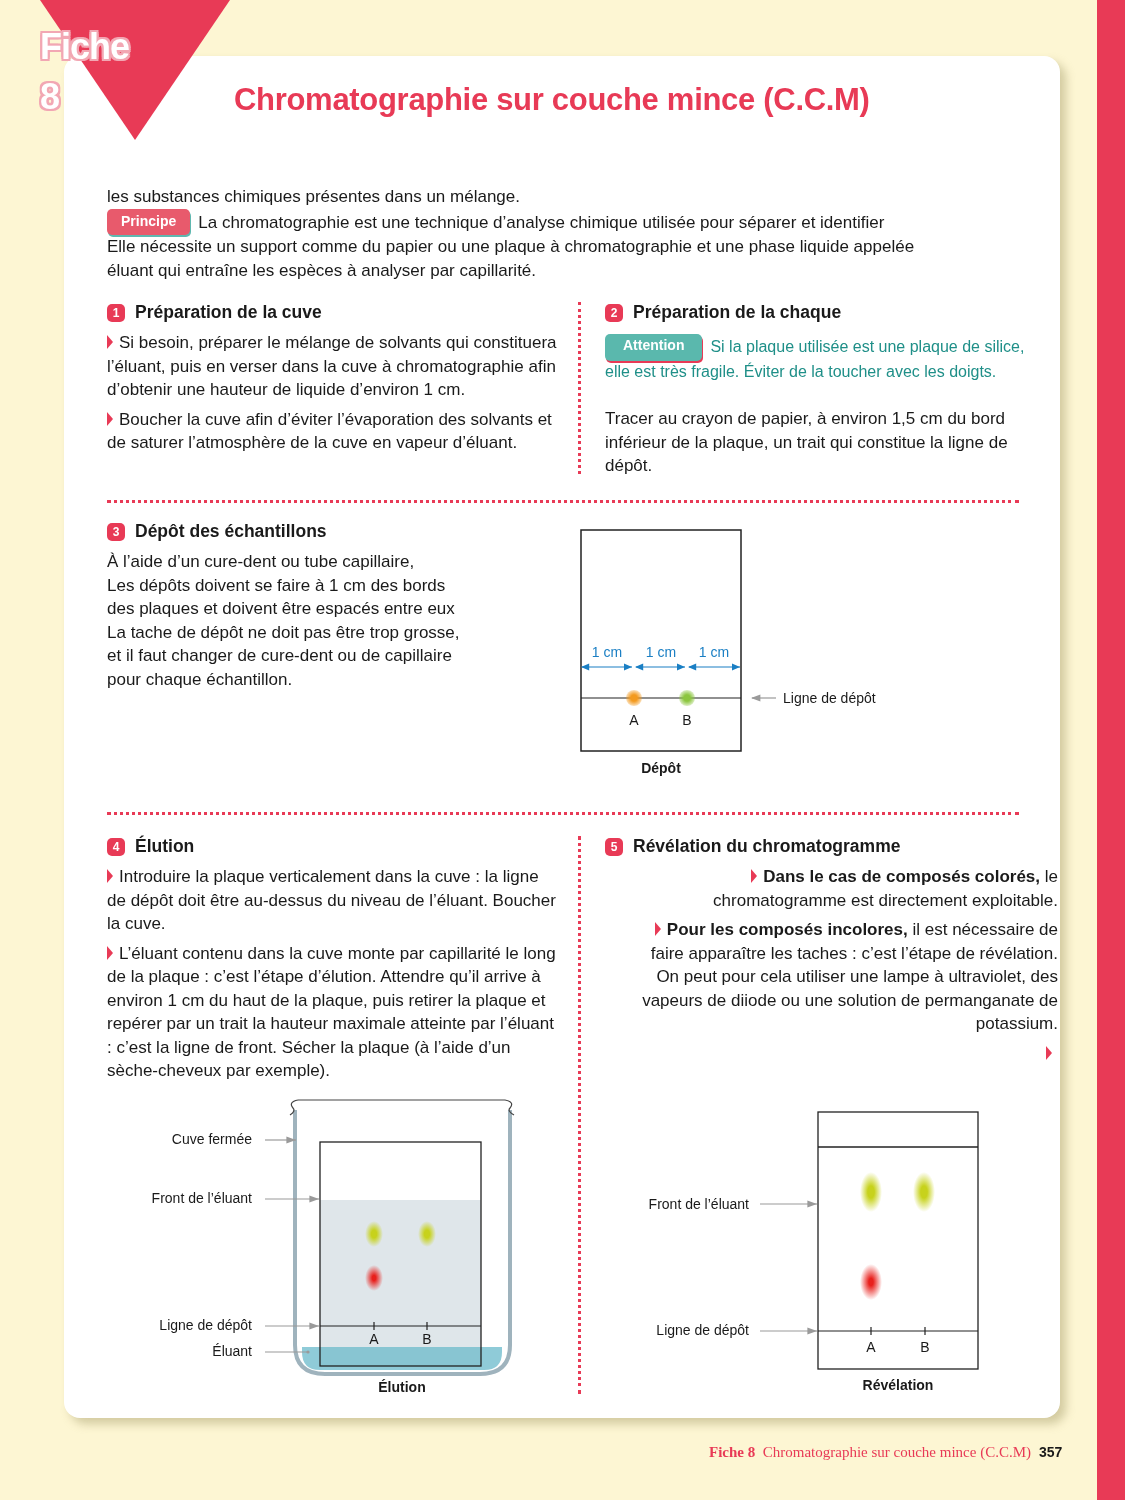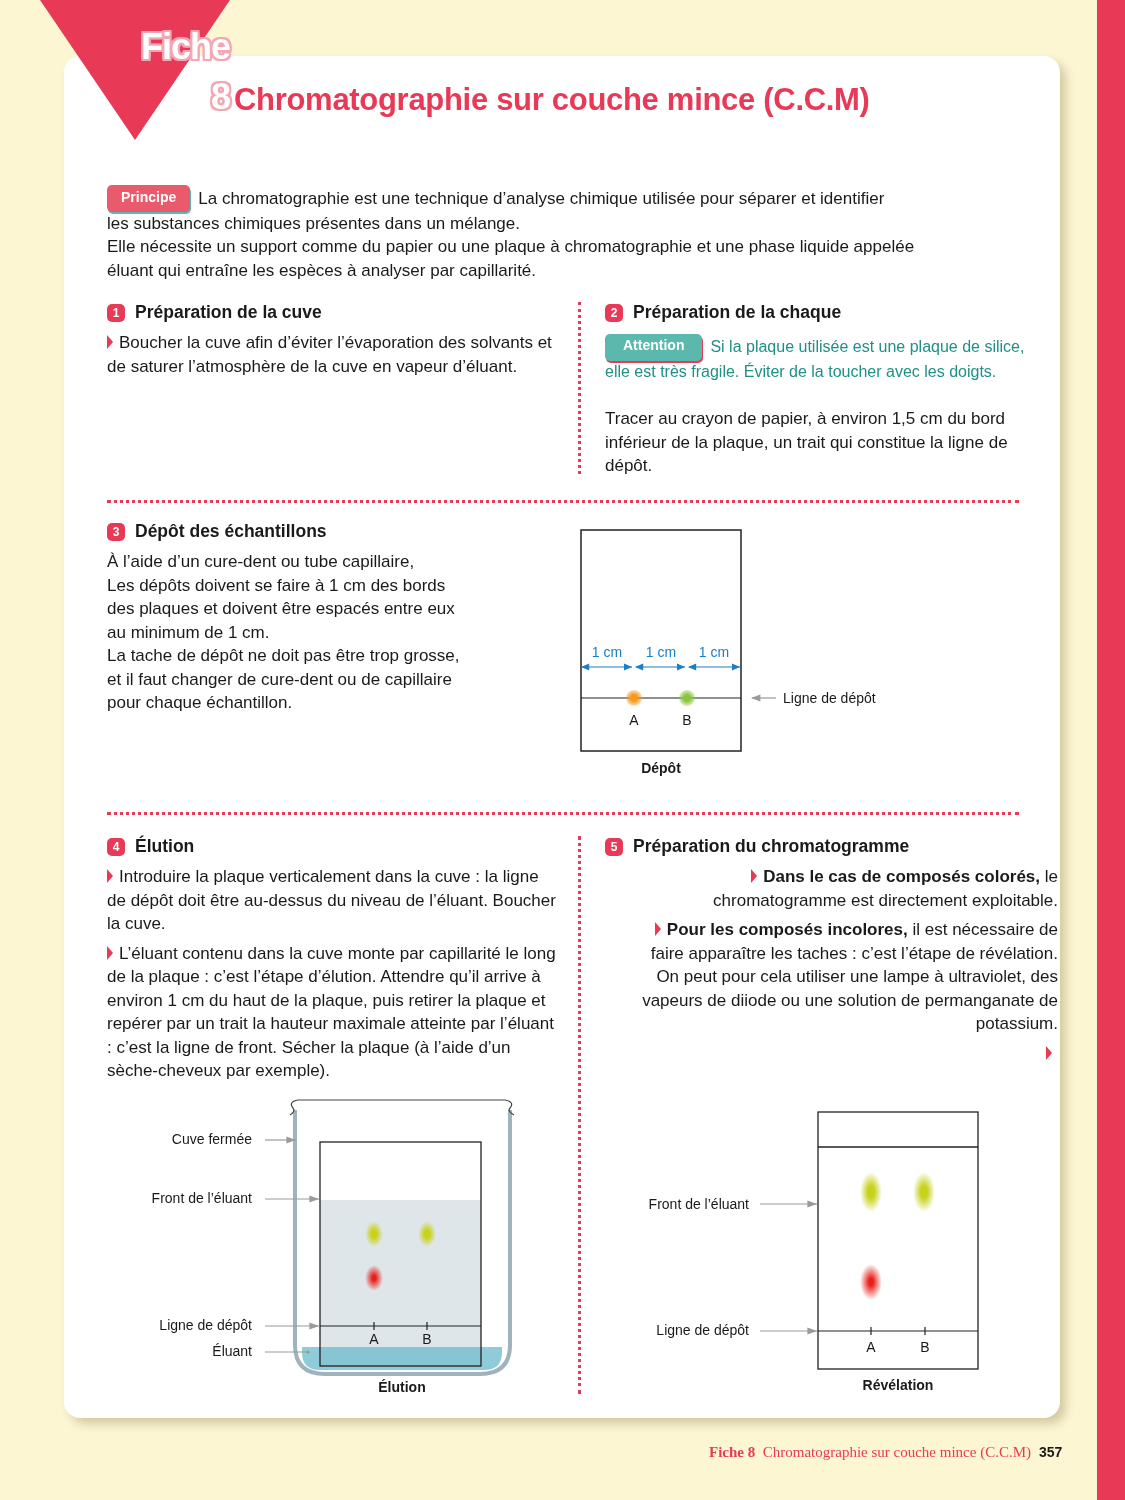--- a/index.html
+++ b/index.html
@@ -1,21 +1,21 @@
 <!DOCTYPE html>
 <html><head>
 <meta charset="utf-8">
 <style>
   html,body{margin:0;padding:0;}
   body{width:1125px;height:1500px;position:relative;background:#fdf6d3;font-family:"Liberation Sans",sans-serif;color:#1a1a1a;overflow:hidden;}
   .right-band{position:absolute;left:1097px;top:0;width:28px;height:1500px;background:#e83a56;}
   .card{position:absolute;left:64px;top:56px;width:996px;height:1362px;background:#fff;border-radius:16px;box-shadow:6px 6px 10px rgba(160,150,100,0.45);}
   .fiche-badge{position:absolute;left:40px;top:0;width:190px;height:140px;}
   .fiche-badge svg{position:absolute;left:0;top:0;}
-  .fiche-word{position:absolute;left:0;width:190px;text-align:right;font-weight:bold;color:#fff;font-size:36px;letter-spacing:-1px;
+  .fiche-word{position:absolute;left:0;width:190px;text-align:left;font-weight:bold;color:#fff;font-size:36px;letter-spacing:-1px;
      text-shadow:-2px -2px 0 #f2a7b3,2px -2px 0 #f2a7b3,-2px 2px 0 #f2a7b3,2px 2px 0 #f2a7b3,0 2px 0 #f2a7b3,0 -2px 0 #f2a7b3,2px 0 0 #f2a7b3,-2px 0 0 #f2a7b3;}
   .fiche-word.w1{top:26px;}
   .fiche-word.w2{top:76px;}
   .title{position:absolute;left:234px;top:82px;font-size:31px;font-weight:bold;color:#e83a56;letter-spacing:-0.3px;}
   .txt{position:absolute;font-size:17px;line-height:23.5px;color:#1a1a1a;}
   .txt p{margin:0;}
   .tag{display:inline-block;color:#fff;font-size:14px;font-weight:bold;padding:1px 14px 2px;border-radius:5px;vertical-align:2px;margin-right:8px;}
   .tag.principe{background:#e85a6c;box-shadow:1px 2px 0 #5fb8b0;}
   .tag.attention{background:#5ab8ad;box-shadow:1px 2px 0 #e83a56;padding:1px 18px 4px;}
   .sec-head{position:absolute;font-size:17.5px;font-weight:bold;display:flex;align-items:center;}
@@ -44,31 +44,32 @@
   <svg width="190" height="140">
     <polygon points="0,0 190,0 95,140" fill="#e83a56"></polygon>
   </svg>
   <div class="fiche-word w1">Fiche</div>
   <div class="fiche-word w2">8</div>
 </div>
 
 <div class="title">Chromatographie sur couche mince (C.C.M)</div>
 
 <div class="txt" style="left:107px;top:185px;width:900px;">
+  <p>les substances chimiques présentes dans un mélange.</p>
   <p><span class="tag principe">Principe</span><span>La chromatographie est une technique d’analyse chimique utilisée pour séparer et identifier</span></p>
-  <p>les substances chimiques présentes dans un mélange.</p>
   <p>Elle nécessite un support comme du papier ou une plaque à chromatographie et une phase liquide appelée</p>
   <p>éluant qui entraîne les espèces à analyser par capillarité.</p>
 </div>
 
 <div class="sec-head" style="left:107px;top:302px;">
   <span class="num">1</span>
   <span>Préparation de la cuve</span>
 </div>
 <div class="txt" style="left:107px;top:331px;width:450px;">
+  <p class="para"><span class="bullet"></span><span>Si besoin, préparer le mélange de solvants qui constituera l’éluant, puis en verser dans la cuve à chromatographie afin d’obtenir une hauteur de liquide d’environ 1 cm.</span></p>
   <p class="para"><span class="bullet"></span><span>Boucher la cuve afin d’éviter l’évaporation des solvants et de saturer l’atmosphère de la cuve en vapeur d’éluant.</span></p>
 </div>
 
 <div class="vdots" style="left:578px;top:302px;height:172px;"></div>
 
 <div class="sec-head" style="left:605px;top:302px;">
   <span class="num">2</span>
   <span>Préparation de la chaque</span>
 </div>
 <div class="txt" style="left:605px;top:334px;width:420px;font-size:16px;line-height:21.5px;">
@@ -81,21 +82,20 @@
 <div class="hdots" style="left:107px;top:500px;width:912px;"></div>
 
 <div class="sec-head" style="left:107px;top:521px;">
   <span class="num">3</span>
   <span>Dépôt des échantillons</span>
 </div>
 <div class="txt" style="left:107px;top:550px;width:400px;">
   <p>À l’aide d’un cure-dent ou tube capillaire,</p>
   <p>Les dépôts doivent se faire à 1 cm des bords</p>
   <p>des plaques et doivent être espacés entre eux</p>
-  <p>au minimum de 1 cm.</p>
   <p>La tache de dépôt ne doit pas être trop grosse,</p>
   <p>et il faut changer de cure-dent ou de capillaire</p>
   <p>pour chaque échantillon.</p>
 </div>
 
 <svg class="diagram" style="left:570px;top:520px;" width="340" height="265">
   <defs>
     <marker id="arB" markerWidth="8" markerHeight="8" refX="7" refY="4" orient="auto">
         <path d="M0,1 L7,4 L0,7 z" fill="#1a7fc4"></path>
       </marker>
@@ -139,21 +139,21 @@
 </div>
 <div class="txt" style="left:107px;top:865px;width:455px;">
   <p class="para"><span class="bullet"></span><span>Introduire la plaque verticalement dans la cuve : la ligne de dépôt doit être au-dessus du niveau de l’éluant. Boucher la cuve.</span></p>
   <p class="para"><span class="bullet"></span><span>L’éluant contenu dans la cuve monte par capillarité le long de la plaque : c’est l’étape d’élution. Attendre qu’il arrive à environ 1 cm du haut de la plaque, puis retirer la plaque et repérer par un trait la hauteur maximale atteinte par l’éluant : c’est la ligne de front. Sécher la plaque (à l’aide d’un sèche-cheveux par exemple).</span></p>
 </div>
 
 <div class="vdots" style="left:578px;top:836px;height:558px;"></div>
 
 <div class="sec-head" style="left:605px;top:836px;">
   <span class="num">5</span>
-  <span>Préparation du chromatogramme</span>
+  <span>Révélation du chromatogramme</span>
 </div>
 <div class="txt" style="left:638px;top:865px;width:420px;text-align:right;">
   <p class="para"><span class="bullet"></span><b>Dans le cas de composés colorés,</b><span> le chromatogramme est directement exploitable.</span></p>
   <p class="para"><span class="bullet"></span><b>Pour les composés incolores,</b><span> il est nécessaire de faire apparaître les taches : c’est l’étape de révélation. On peut pour cela utiliser une lampe à ultraviolet, des vapeurs de diiode ou une solution de permanganate de potassium.</span></p>
   <p class="para"><span class="bullet"></span></p>
 </div>
 
 <svg class="diagram" style="left:130px;top:1090px;" width="400" height="310">
   <defs>
     <marker id="arG2" markerWidth="9" markerHeight="8" refX="8" refY="4" orient="auto">

